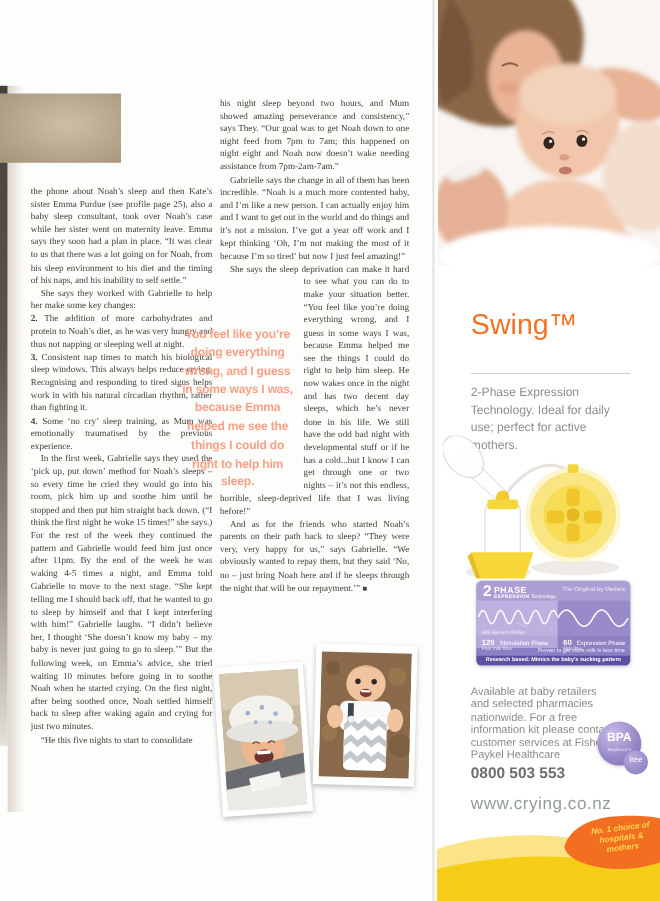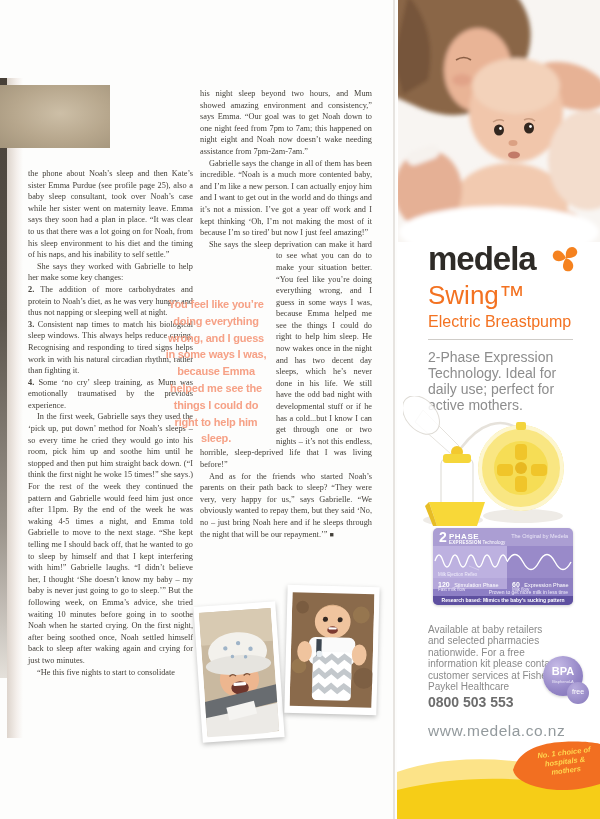--- a/index.html
+++ b/index.html
@@ -36,21 +36,21 @@
   #ad{position:absolute;left:397px;top:0;width:203px;height:819px;background:#fff;
       font-family:"Liberation Sans",sans-serif;}
   .ad-edge{position:absolute;left:-4px;top:0;width:2px;height:819px;background:#e7e4e0;}
   #ad-photo{position:absolute;left:1px;top:0;width:202px;height:242px;overflow:hidden;}
   #medela-logo{position:absolute;left:31px;top:242px;width:170px;height:36px;}
   #medela-word{font-weight:bold;font-size:33px;letter-spacing:-1px;color:#2e2b27;line-height:34px;}
   #trefoil{position:absolute;left:124px;top:2px;width:28px;height:28px;}
   #swing{position:absolute;left:31px;top:279px;font-size:26px;line-height:32px;color:#f37221;}
   #subtitle{position:absolute;left:31px;top:313px;font-size:16px;color:#f37221;}
   #divider{position:absolute;left:31px;top:339px;width:145px;height:1px;background:#cfccc8;}
-  #desc{position:absolute;left:31px;top:349px;width:140px;font-size:14px;line-height:16px;color:#8d8d8d;}
+  #desc{position:absolute;left:31px;top:349px;width:140px;font-size:11px;line-height:16px;color:#8d8d8d;}
   #product{position:absolute;left:6px;top:396px;width:175px;height:134px;}
   
   #info{position:absolute;left:36px;top:528px;width:140px;height:77px;border-radius:5px;overflow:hidden;
         background:#ab9ed3;color:#fff;box-shadow:0 1px 3px rgba(0,0,0,.2);}
   .info-head{position:relative;height:18px;}
   .ph-num{position:absolute;left:6px;top:1px;font-size:14px;font-weight:bold;}
   .ph-lab{position:absolute;left:16px;top:4px;font-size:8px;font-weight:bold;letter-spacing:.5px;}
   .ph-sub{position:absolute;left:16px;top:12px;font-size:4.5px;}
   .ph-sub b{letter-spacing:.3px;}
   .orig{position:absolute;right:5px;top:5px;font-size:5.5px;color:#eae6f7;}
@@ -98,21 +98,21 @@
     <p>the phone about Noah’s sleep and then Kate’s sister Emma Purdue (see profile page 25), also a baby sleep consultant, took over Noah’s case while her sister went on maternity leave. Emma says they soon had a plan in place. “It was clear to us that there was a lot going on for Noah, from his sleep environment to his diet and the timing of his naps, and his inability to self settle.”</p>
     <p class="ind">She says they worked with Gabrielle to help her make some key changes:</p>
     <p class="item narrow"><b>2.</b> <span>The addition of more carbohydrates and protein to Noah’s diet, as he was very hungry and thus not napping or sleeping well at night.</span></p>
     <p class="item narrow"><b>3.</b> <span>Consistent nap times to match his biological sleep windows. This always helps reduce crying. Recognising and responding to tired signs helps work in with his natural circadian rhythm, rather than fighting it.</span></p>
     <p class="item"><b>4.</b> <span>Some ‘no cry’ sleep training, as Mum was emotionally traumatised by the previous experience.</span></p>
     <p class="ind">In the first week, Gabrielle says they used the ‘pick up, put down’ method for Noah’s sleeps – so every time he cried they would go into his room, pick him up and soothe him until he stopped and then put him straight back down. (“I think the first night he woke 15 times!” she says.) For the rest of the week they continued the pattern and Gabrielle would feed him just once after 11pm. By the end of the week he was waking 4-5 times a night, and Emma told Gabrielle to move to the next stage. “She kept telling me I should back off, that he wanted to go to sleep by himself and that I kept interfering with him!” Gabrielle laughs. “I didn’t believe her, I thought ‘She doesn’t know my baby – my baby is never just going to go to sleep.’” But the following week, on Emma’s advice, she tried waiting 10 minutes before going in to soothe Noah when he started crying. On the first night, after being soothed once, Noah settled himself back to sleep after waking again and crying for just two minutes.</p>
     <p class="ind">“He this five nights to start to consolidate</p>
   </div>
 
   <div id="col2" class="col">
-    <p>his night sleep beyond two hours, and Mum showed amazing environment and consistency,” says Emma. “Our goal was to get Noah down to one night feed from 7pm to 7am; this happened on night eight and Noah now doesn’t wake needing assistance from 7pm-2am-7am.”</p>
+    <p>his night sleep beyond two hours, and Mum showed amazing perseverance and consistency,” says They. “Our goal was to get Noah down to one night feed from 7pm to 7am; this happened on night eight and Noah now doesn’t wake needing assistance from 7pm-2am-7am.”</p>
     <p class="ind">Gabrielle says the change in all of them has been incredible. “Noah is a much more contented baby, and I’m like a new person. I can actually enjoy him and I want to get out in the world and do things and it’s not a mission. I’ve got a year off work and I kept thinking ‘Oh, I’m not making the most of it because I’m so tired’ but now I just feel amazing!”</p>
     <p class="ind">
       <span>She says the sleep deprivation can make it</span>
       <span class="pq-spacer"></span>
       <span>hard to see what you can do to make your situation better. “You feel like you’re doing everything wrong, and I guess in some ways I was, because Emma helped me see the things I could do right to help him sleep. He now wakes once in the night and has two decent day sleeps, which he’s never done in his life. We still have the odd bad night with developmental stuff or if he has a cold...but I know I can get through one or two nights – it’s</span>
       <span>not this endless, horrible, sleep-deprived life that I was living before!”</span>
     </p>
     <p class="ind">
       <span>And as for the friends who started Noah’s parents on their path back to sleep? “They were very, very happy for us,” says Gabrielle. “We obviously wanted to repay them, but they said ‘No, no – just bring Noah here and if he sleeps through the night that will be our repayment.’”</span>
       <span class="endmark">■</span>
@@ -201,32 +201,21 @@
         <ellipse cx="131" cy="128" rx="5" ry="5.6" fill="#33271f"></ellipse>
         <circle cx="102.5" cy="128.5" r="1.4" fill="#fff"></circle>
           <circle cx="132.5" cy="126.5" r="1.4" fill="#fff"></circle>
         <path d="M95,122 q6,-4 11,-1" stroke="#c79a7e" stroke-width="1.4" fill="none"></path>
         <path d="M126,120 q6,-3 11,1" stroke="#c79a7e" stroke-width="1.4" fill="none"></path>
         <ellipse cx="115" cy="143" rx="4.5" ry="3" fill="#dba183"></ellipse>
         <ellipse cx="116" cy="155" rx="6" ry="3.4" fill="#c27a68"></ellipse>
       </svg>
     </div>
 
-    <div id="medela-logo">
-      <span id="medela-word">medela</span>
-      <svg id="trefoil" viewBox="0 0 32 32">
-        <g fill="#f5821f">
-          <path d="M16,16 C14,5 22,1 27,5 C31,9 29,17 16,16 Z"></path>
-          <path d="M16,16 C14,5 22,1 27,5 C31,9 29,17 16,16 Z" transform="rotate(120 16 16)"></path>
-          <path d="M16,16 C14,5 22,1 27,5 C31,9 29,17 16,16 Z" transform="rotate(240 16 16)"></path>
-        </g>
-      </svg>
-    </div>
     <div id="swing">Swing™</div>
-    <div id="subtitle">Electric Breastpump</div>
     <div id="divider"></div>
     <div id="desc">2-Phase Expression Technology. Ideal for daily use; perfect for active mothers.</div>
 
     <svg id="product" viewBox="0 0 175 134">
       <ellipse cx="120" cy="120" rx="40" ry="7" fill="#eeebe6"></ellipse>
       <ellipse cx="50" cy="124" rx="30" ry="6" fill="#eeebe6"></ellipse>
       <path d="M58,52 C78,26 98,22 114,32" stroke="#e6e2db" stroke-width="2.6" fill="none"></path>
       <path d="M20,14 L56,50 L48,58 L12,26 Z" fill="#ffffff" opacity=".75" stroke="#ddd9d2" stroke-width="1"></path>
       <ellipse cx="18" cy="19" rx="15" ry="22" fill="#ffffff" opacity=".85" stroke="#d8d4cd" stroke-width="1" transform="rotate(-42 18 19)"></ellipse>
       <circle cx="54" cy="56" r="6" fill="#f3c92f"></circle>
@@ -284,21 +273,21 @@
     <div id="bpa">
       <div class="bpa-main">
         <span class="t1">BPA</span>
         <span class="t2">Bisphenol-A</span>
       </div>
       <div class="bpa-free">
         <span>free</span>
       </div>
     </div>
 
-    <div id="website">www.medela.co.nz</div>
+    <div id="website">www.crying.co.nz</div>
 
     <svg id="waves" viewBox="0 0 203 69">
       <path d="M0,22 C40,8 90,6 140,14 C170,18 190,16 203,10 L203,69 L0,69 Z" fill="#fce388"></path>
       <path d="M0,40 C50,28 100,26 150,32 C180,36 195,34 203,30 L203,69 L0,69 Z" fill="#f6cd17"></path>
     </svg>
 
     <div id="bubble">
       <svg viewBox="0 0 88 52" width="88" height="52">
         <path d="M1,30 C6,12 26,3 50,2 C66,1 80,2 88,4 L88,44 C70,50 48,52 30,48 C12,44 3,38 1,30 Z" fill="#f26f21"></path>
       </svg>

